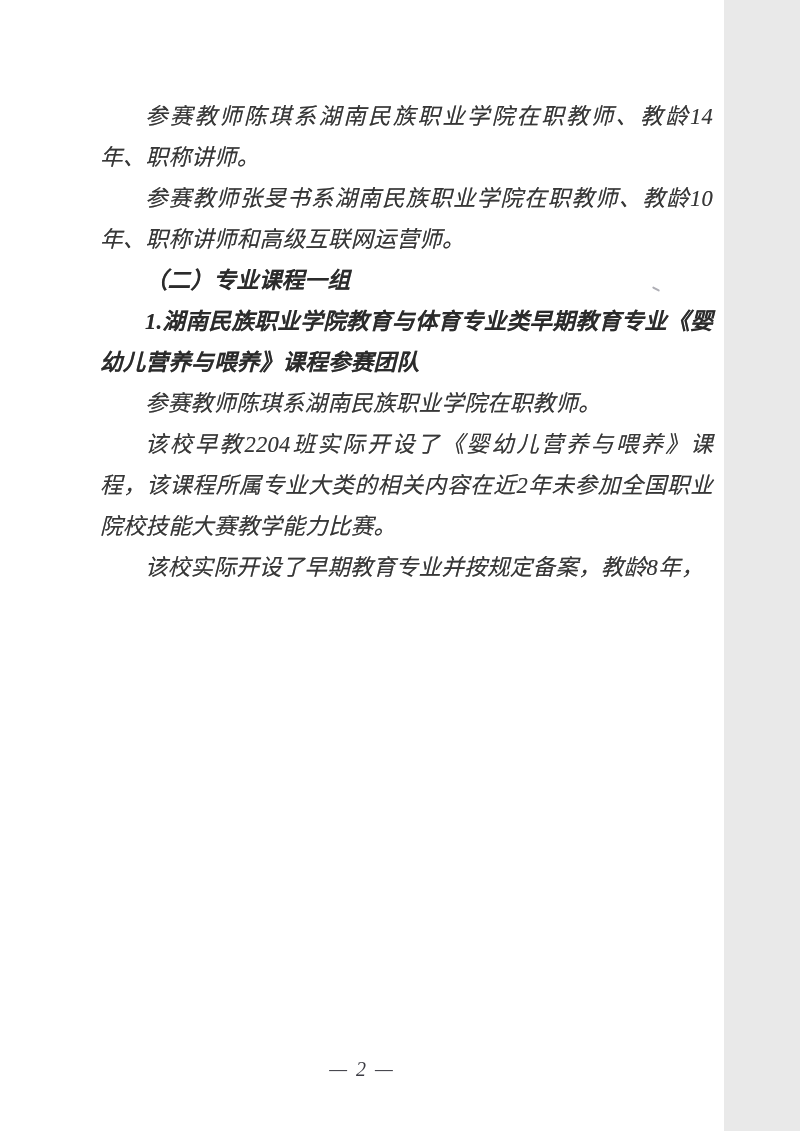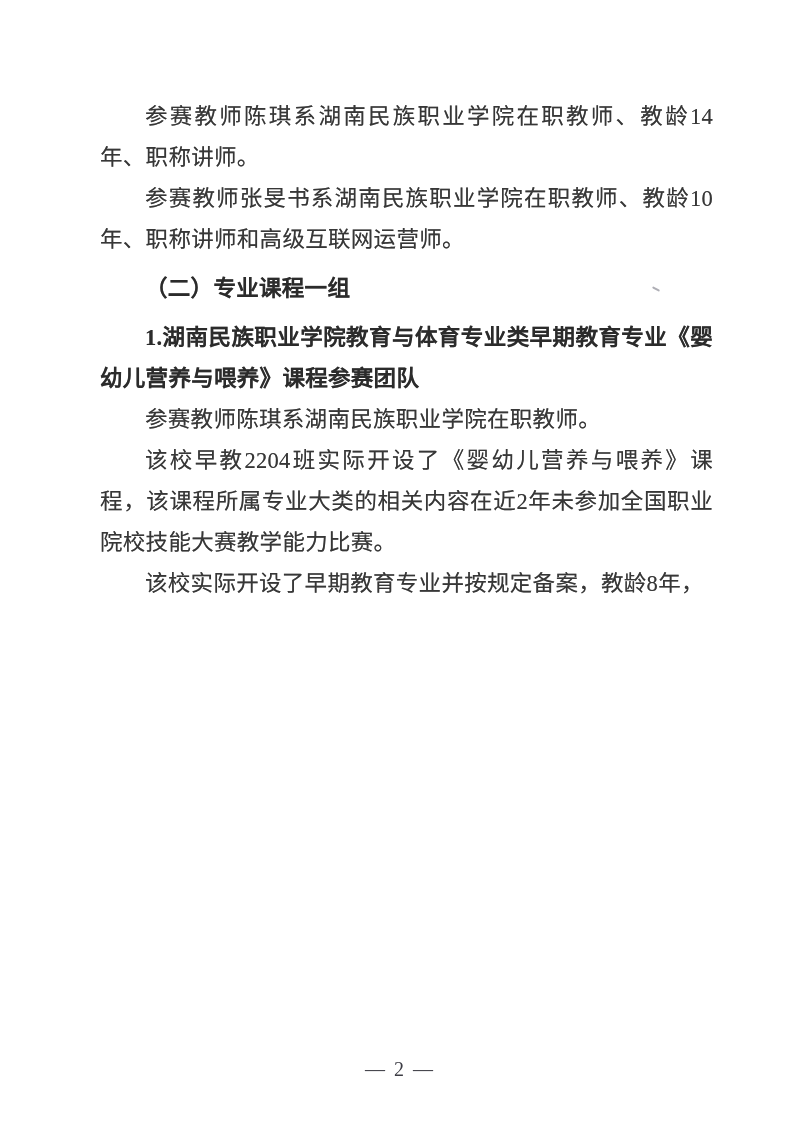--- a/index.html
+++ b/index.html
@@ -3,24 +3,25 @@
 <meta charset="utf-8">
 <style>
   * { margin: 0; padding: 0; box-sizing: border-box; }
   html, body {
     width: 800px;
     background: #e9e9e9;
     font-family: "Liberation Serif", "DejaVu Serif", serif;
   }
   .page {
     position: relative;
-    width: 800px;
+    width: 724px;
     height: 1131px;
     background: #ffffff;
     overflow: hidden;
+    font-style: italic;
   }
   .content {
     position: absolute;
     left: 100px;
     top: 96px;
     width: 613px;
   }
   .para {
     font-size: 22.5px;
     line-height: 41px;
@@ -28,21 +29,20 @@
     text-align: justify;
     text-justify: inter-ideograph;
     text-indent: 2em;
     letter-spacing: 0.3px;
     
     text-shadow: 0 0 0.4px rgba(55,55,55,0.55);
   }
   .para.heading {
     font-weight: bold;
     color: #2b2b2b;
-    margin-top: 8px;
   }
   .footer {
     position: absolute;
     left: 0;
     right: 0;
     top: 1058px;
     text-align: center;
     font-size: 20px;
     color: #3c3c44;
     letter-spacing: 2px;

